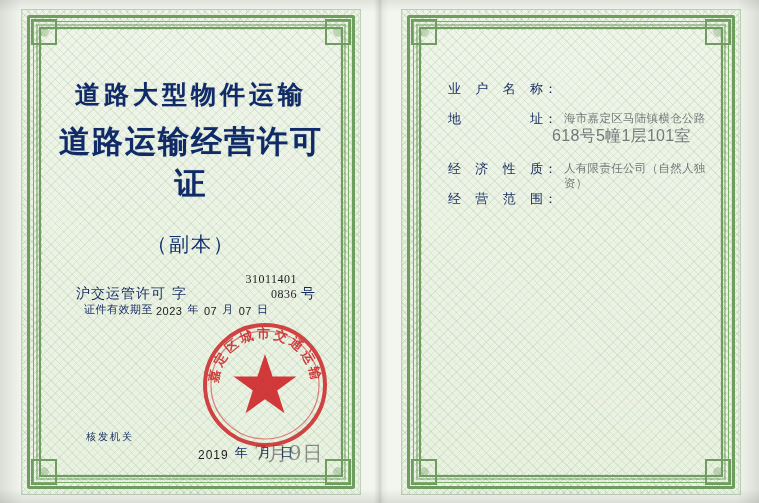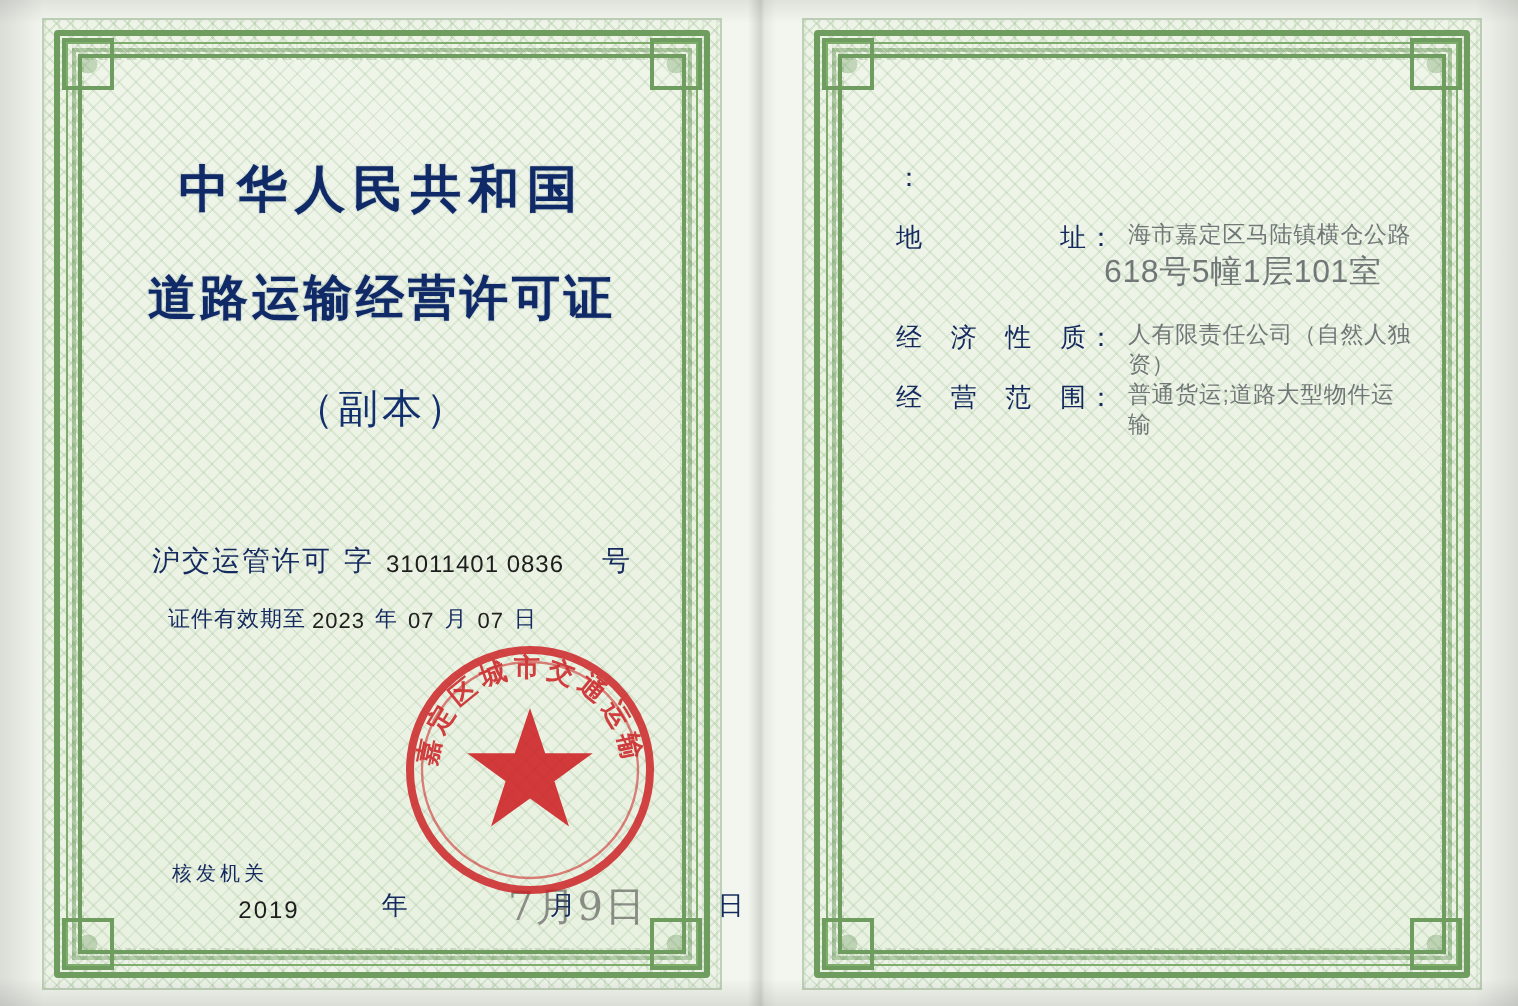--- a/index.html
+++ b/index.html
@@ -114,23 +114,23 @@
     margin-top: 42px;
     font-family: "DejaVu Serif", "Liberation Serif", serif;
     font-size: 25px;
     font-weight: bold;
     letter-spacing: 4px;
     color: #0f2a66;
     text-shadow: 0 0 1px rgba(15,42,102,0.35);
   }
   .title-main {
     text-align: center;
-    margin-top: 22px;
-    font-family: "DejaVu Serif", "Liberation Serif", serif;
-    font-size: 24px;
+    margin-top: 10px;
+    font-family: "DejaVu Serif", "Liberation Serif", serif;
+    font-size: 31px;
     font-weight: bold;
     letter-spacing: 2px;
     color: #0f2a66;
     text-shadow: 0 0 1px rgba(15,42,102,0.4);
   }
   .title-sub {
     text-align: center;
     margin-top: 26px;
     font-family: "DejaVu Serif", "Liberation Serif", serif;
     font-size: 20px;
@@ -147,27 +147,28 @@
     align-items: flex-end;
     font-family: "DejaVu Serif", "Liberation Serif", serif;
     font-size: 14px;
     color: #14295e;
     letter-spacing: 1px;
   }
   .lic-label { white-space: nowrap; }
   .lic-word { margin: 0 6px; white-space: nowrap; }
   .lic-number {
     flex: 1;
-    text-align: left;
-    font-family: Liberation Sans, sans-serif;
+    text-align: right;
+    font-family: Liberation Serif, serif;
     font-size: 12px;
     color: #1d1d1d;
     border-bottom: 0px;
     padding-bottom: 1px;
     letter-spacing: 0.5px;
+    margin-left: 36px;
   }
   .lic-end { white-space: nowrap; margin-left: 4px; }
 
   .valid-line {
     position: absolute;
     left: 36px;
     right: 30px;
     top: 266px;
     display: flex;
     align-items: flex-end;
@@ -185,26 +186,25 @@
   }
   .valid-line .unit { margin: 0 2px; }
 
   .date-line {
     position: absolute;
     left: 150px;
     right: 40px;
     top: 408px;
     display: flex;
     align-items: flex-end;
-    justify-content: center;
+    justify-content: space-between;
     font-family: "DejaVu Serif", "Liberation Serif", serif;
     font-size: 13px;
     color: #14295e;
     letter-spacing: 1px;
-    gap: 35px;
   }
   .date-line .yr {
     font-family: "Liberation Sans", sans-serif;
     font-size: 12px;
     color: #1d1d1d;
     margin-right: 6px;
   }
   .date-line .gap { display: inline-block; width: 26px; }
   .date-line .gap2 { display: inline-block; width: 22px; }
 
@@ -322,21 +322,21 @@
     <div class="frame-outer"></div>
     <div class="frame-mid"></div>
     <div class="frame-inner"></div>
     <div class="corner tl"></div>
     <div class="corner tr"></div>
     <div class="corner bl"></div>
     <div class="corner br"></div>
 
     <div class="content-left">
 
-      <div class="title-nation">中华人民共和国</div>
+      <div class="title-nation">道路大型物件运输</div>
       <div class="title-main">道路运输经营许可证</div>
       <div class="title-sub">（副本）</div>
 
       <div class="lic-line">
         <span class="lic-label">沪交运管许可</span>
         <span class="lic-word">字</span>
         <span class="lic-number">31011401 0836</span>
         <span class="lic-end">号</span>
       </div>
 
@@ -391,40 +391,40 @@
     <div class="frame-mid"></div>
     <div class="frame-inner"></div>
     <div class="corner tl"></div>
     <div class="corner tr"></div>
     <div class="corner bl"></div>
     <div class="corner br"></div>
 
     <div class="content-right">
 
       <div class="field-row row-1">
+        <span class="field-label">业户名称</span>
         <span class="field-colon">：</span>
       </div>
 
       <div class="field-row row-2">
         <span class="field-label">地址</span>
         <span class="field-colon">：</span>
         <span class="field-value">海市嘉定区马陆镇横仓公路</span>
       </div>
       <div class="value-line2">618号5幢1层101室</div>
 
       <div class="field-row row-3">
         <span class="field-label">经济性质</span>
         <span class="field-colon">：</span>
         <span class="field-value">人有限责任公司（自然人独资）</span>
       </div>
 
       <div class="field-row row-4">
         <span class="field-label">经营范围</span>
         <span class="field-colon">：</span>
-        <span class="field-value">普通货运;道路大型物件运输</span>
       </div>
 
     </div>
   </div>
 
   <div class="spine"></div>
   <div class="edge-left"></div>
   <div class="edge-right"></div>
   <div class="edge-top"></div>
   <div class="edge-bottom"></div>

